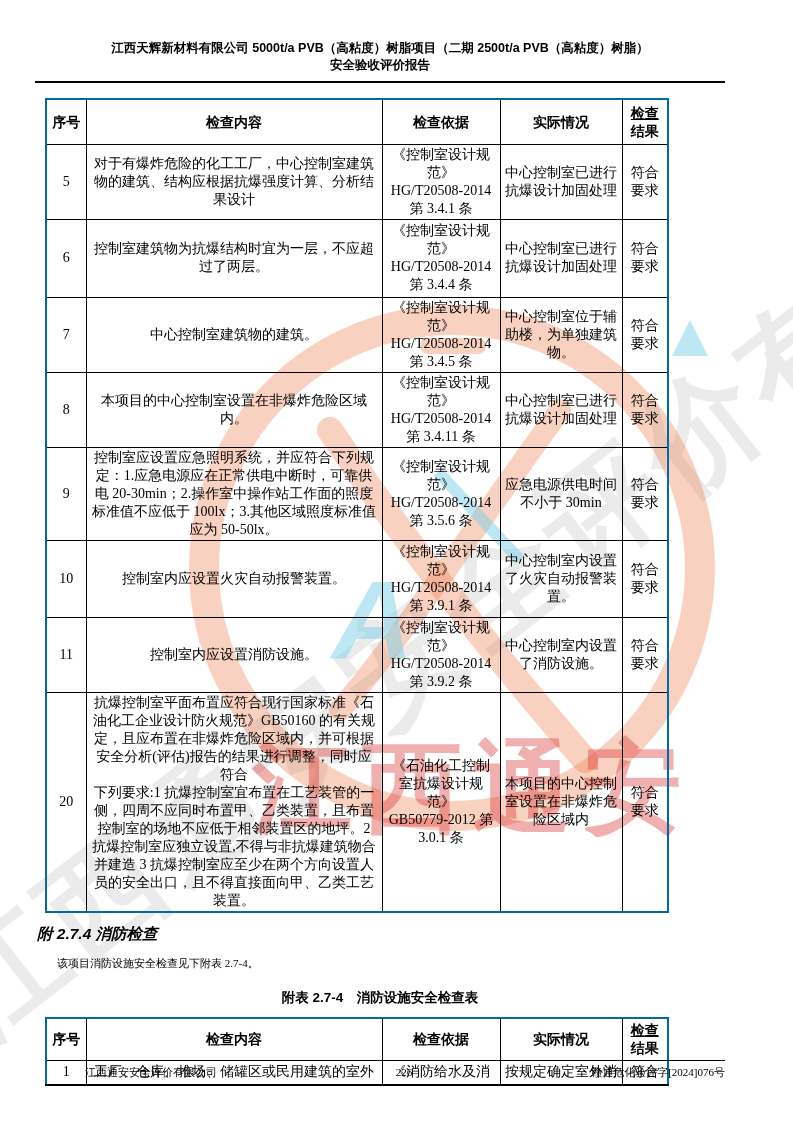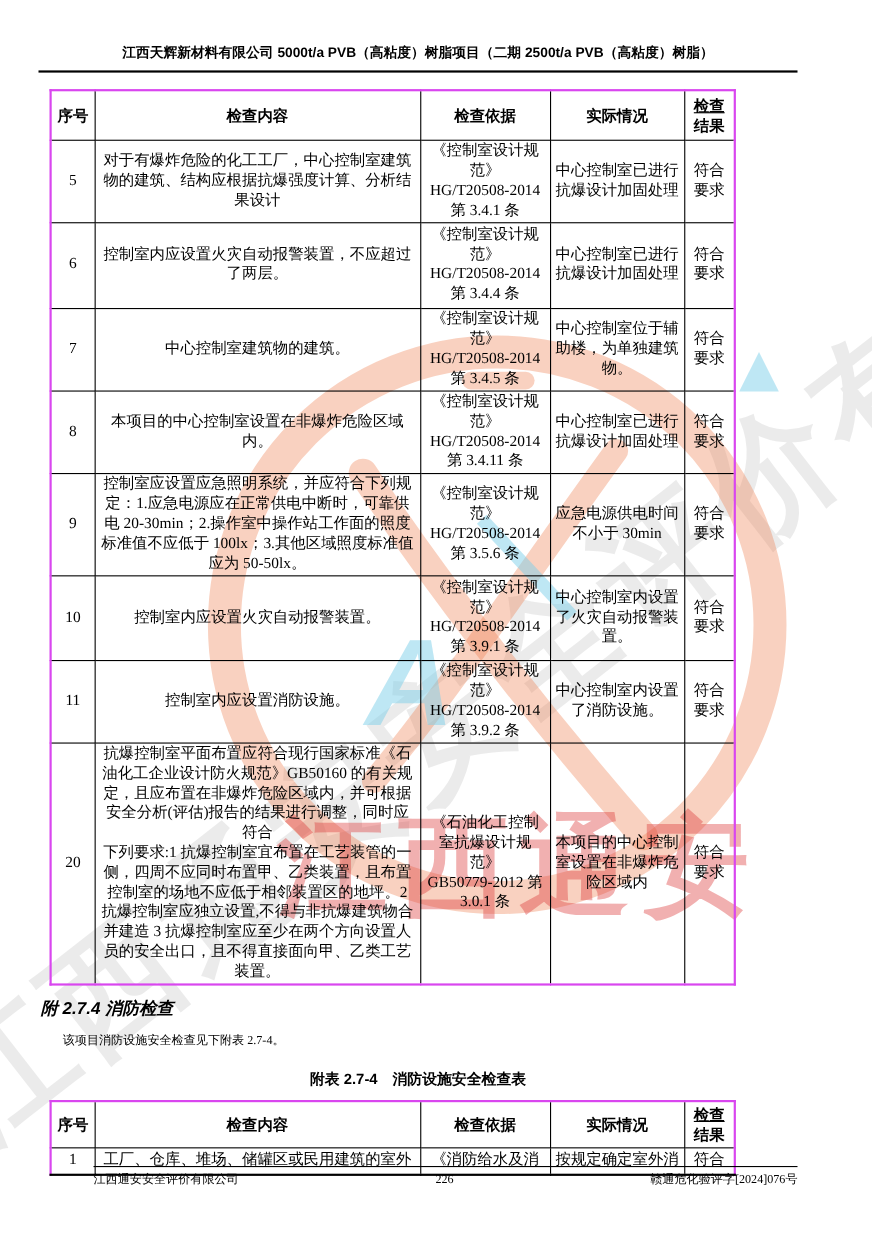--- a/index.html
+++ b/index.html
@@ -30,21 +30,21 @@
     color:rgba(126,208,234,0.50);
   }
   
   .content { position:absolute; inset:0; z-index:1; padding:40px 68px 0 35px; box-sizing:border-box; }
   .doc-title {
     text-align:center; font-weight:bold; font-size:12.5px; line-height:17px;
     font-family:"Liberation Sans","DejaVu Sans",sans-serif;
   }
   .header-rule { border:none; border-top:2px solid #000; margin:7px 0 0 0; }
 
-  table.check { border-collapse:collapse; table-layout:fixed; width:622px; margin:15px 0 0 10px; border:2px solid #d946ef; }
+  table.check { border-collapse:collapse; table-layout:fixed; width:622px; margin:15px 0 0 10px; border:2px solid #0369a1; }
   .check th, .check td {
     border:1px solid #000; text-align:center; vertical-align:middle;
     padding:1px 3px; font-size:14px; line-height:18px; overflow:hidden;
   }
   .check thead th {
     font-family:"Liberation Sans","DejaVu Sans",sans-serif;
     font-weight:bold; font-size:14px; line-height:18px; border-bottom:1.5px solid #000;
   }
   .pre { white-space:pre-line; }
   .basis { line-height:16px; }
@@ -92,20 +92,21 @@
       </g>
     </svg>
     <div class="wm-blue-a">A</div>
     <div class="wm-red">江西通安</div>
   </div>
 
   <div class="content">
 
     <div class="doc-title">
       <div>江西天辉新材料有限公司 5000t/a PVB（高粘度）树脂项目（二期 2500t/a PVB（高粘度）树脂）</div>
+      <div>安全验收评价报告</div>
     </div>
     <hr class="header-rule">
 
     <table class="check">
       <colgroup>
           <col style="width:40px">
           <col style="width:296px">
           <col style="width:118px">
           <col style="width:122px">
           <col style="width:46px">
@@ -124,21 +125,21 @@
           <td>5</td>
           <td class="pre">对于有爆炸危险的化工工厂，中心控制室建筑物的建筑、结构应根据抗爆强度计算、分析结果设计</td>
           <td class="pre basis">《控制室设计规范》
 HG/T20508-2014
 第 3.4.1 条</td>
           <td>中心控制室已进行抗爆设计加固处理</td>
           <td>符合要求</td>
         </tr>
         <tr class="h78">
           <td>6</td>
-          <td class="pre">控制室内应设置火灾自动报警装置，不应超过了两层。</td>
+          <td class="pre">控制室建筑物为抗爆结构时宜为一层，不应超过了两层。</td>
           <td class="pre basis">《控制室设计规范》
 HG/T20508-2014
 第 3.4.4 条</td>
           <td>中心控制室已进行抗爆设计加固处理</td>
           <td>符合要求</td>
         </tr>
         <tr class="h67">
           <td>7</td>
           <td class="pre">中心控制室建筑物的建筑。</td>
           <td class="pre basis">《控制室设计规范》

